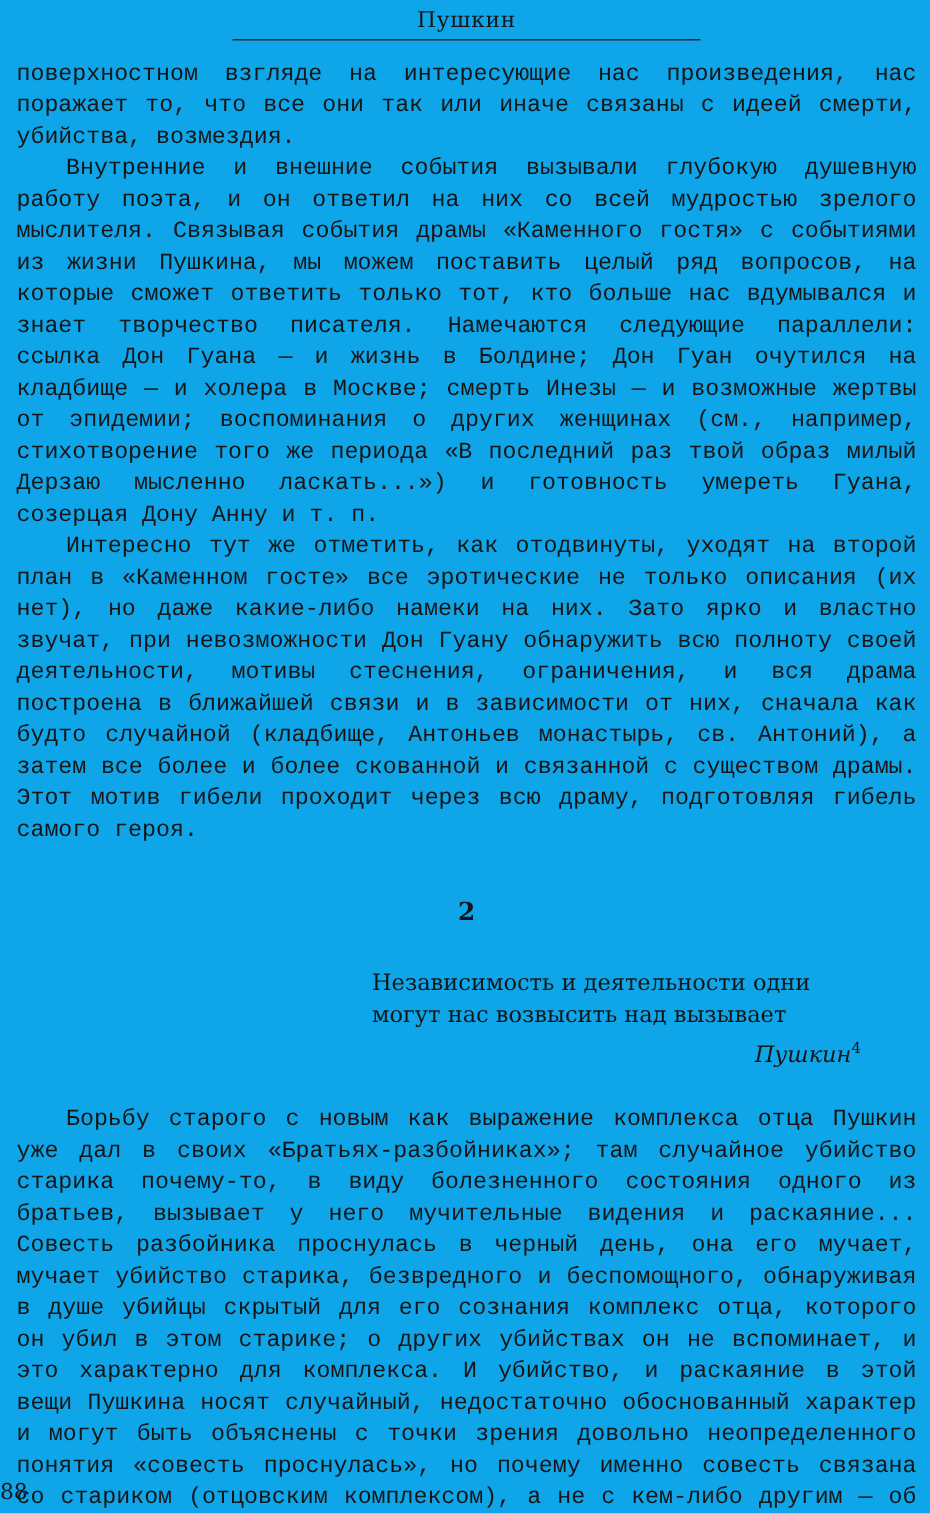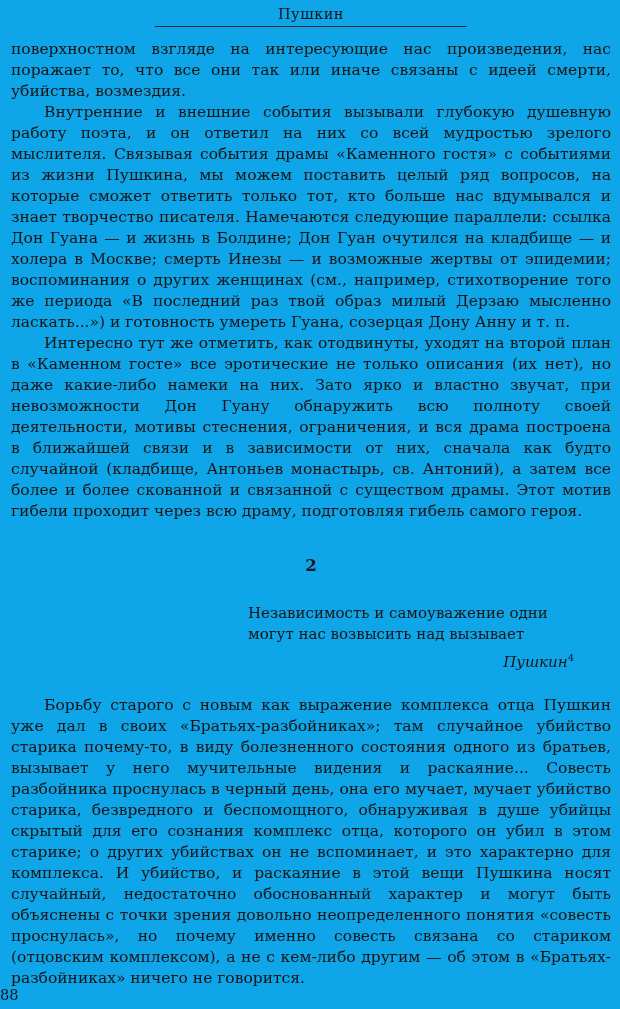--- a/index.html
+++ b/index.html
@@ -30,20 +30,21 @@
     width: 312px;
     margin: 1px auto 0;
     border: 0;
     border-top: 1.5px solid #2a2a2a;
     height: 0;
   }
   .para {
     margin: 0;
     text-align: justify;
     hyphens: auto;
+    font-family: Liberation Mono, monospace;
     -webkit-hyphens: auto;
   }
   .indent { text-indent: 33px; }
   .section-number {
     text-align: center;
     font-weight: bold;
     font-size: 16.5px;
     margin: 33px 0 27px;
   }
   .epigraph {
@@ -85,21 +86,21 @@
 
   <p class="para">поверхностном взгляде на интересующие нас произведения, нас поражает то, что все они так или иначе связаны с идеей смерти, убийства, возмездия.</p>
 
   <p class="para indent">Внутренние и внешние события вызывали глубокую душевную работу поэта, и он ответил на них со всей мудростью зрелого мыслителя. Связывая события драмы «Каменного гостя» с событиями из жизни Пушкина, мы можем поставить целый ряд вопросов, на которые сможет ответить только тот, кто больше нас вдумывался и знает творчество писателя. Намечаются следующие параллели: ссылка Дон Гуана — и жизнь в Болдине; Дон Гуан очутился на кладбище — и холера в Москве; смерть Инезы — и возможные жертвы от эпидемии; воспоминания о других женщинах (см., например, стихотворение того же периода «В последний раз твой образ милый Дерзаю мысленно ласкать...») и готовность умереть Гуана, созерцая Дону Анну и т. п.</p>
 
   <p class="para indent">Интересно тут же отметить, как отодвинуты, уходят на второй план в «Каменном госте» все эротические не только описания (их нет), но даже какие-либо намеки на них. Зато ярко и властно звучат, при невозможности Дон Гуану обнаружить всю полноту своей деятельности, мотивы стеснения, ограничения, и вся драма построена в ближайшей связи и в зависимости от них, сначала как будто случайной (кладбище, Антоньев монастырь, св. Антоний), а затем все более и более скованной и связанной с существом драмы. Этот мотив гибели проходит через всю драму, подготовляя гибель самого героя.</p>
 
   <div class="section-number">2</div>
 
   <div class="epigraph">
-    <div class="epi-line">Независимость и самоуважение одни</div>
+    <div class="epi-line">Независимость и деятельности одни</div>
     <div class="epi-line">могут нас возвысить над вызывает</div>
     <div class="epi-attr">
       <span>Пушкин</span><sup>4</sup>
     </div>
   </div>
 
   <p class="para indent">Борьбу старого с новым как выражение комплекса отца Пушкин уже дал в своих «Братьях-разбойниках»; там случайное убийство старика почему-то, в виду болезненного состояния одного из братьев, вызывает у него мучительные видения и раскаяние... Совесть разбойника проснулась в черный день, она его мучает, мучает убийство старика, безвредного и беспомощного, обнаруживая в душе убийцы скрытый для его сознания комплекс отца, которого он убил в этом старике; о других убийствах он не вспоминает, и это характерно для комплекса. И убийство, и раскаяние в этой вещи Пушкина носят случайный, недостаточно обоснованный характер и могут быть объяснены с точки зрения довольно неопределенного понятия «совесть проснулась», но почему именно совесть связана со стариком (отцовским комплексом), а не с кем-либо другим — об этом в «Братьях-разбойниках» ничего не говорится.</p>
 
   <div class="footer">
     <span>88</span>

